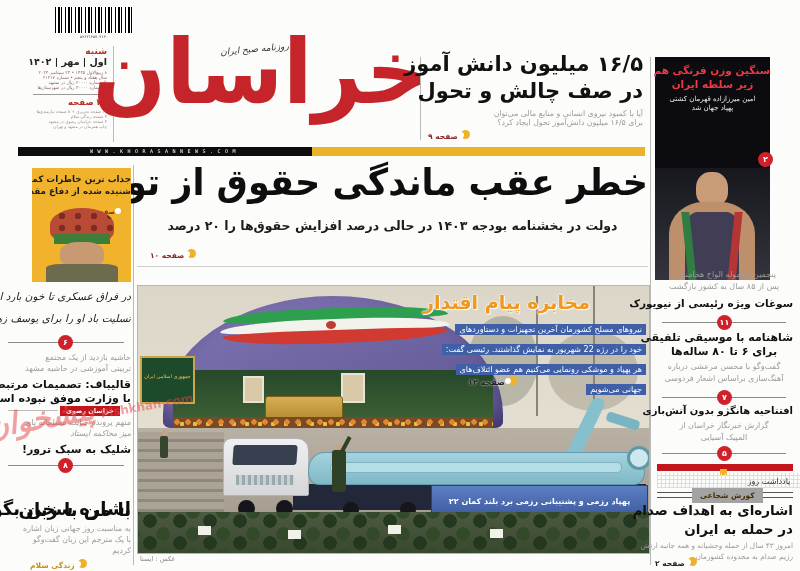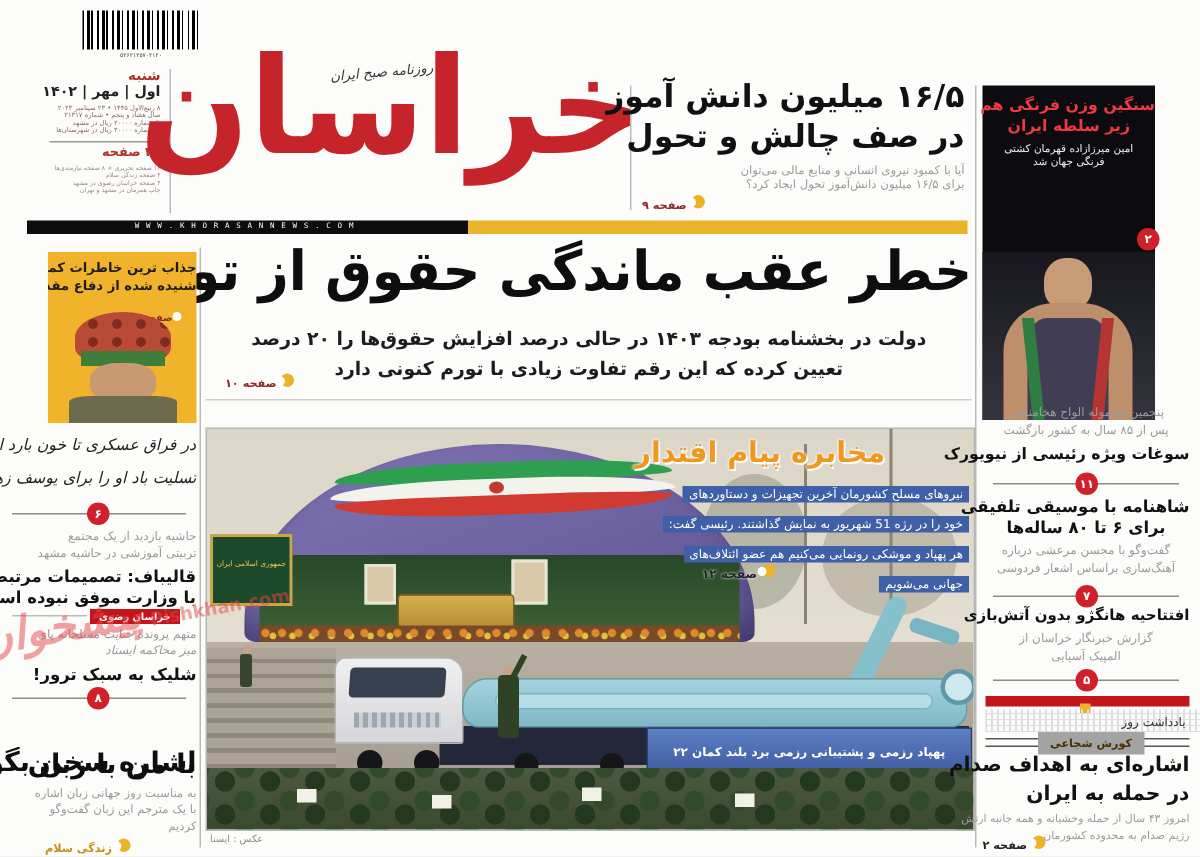--- a/index.html
+++ b/index.html
@@ -66,40 +66,39 @@
   </div>
 
   <div class="abs" style="left:18px;top:147px;width:294px;height:9px;background:#0d0d0d;color:#fff;
        font-size:5px;letter-spacing:4.5px;line-height:9px;text-align:center;font-family:'DejaVu Sans Mono',monospace;">WWW.KHORASANNEWS.COM</div>
   <div class="abs" style="left:312px;top:147px;width:333px;height:9px;background:#eab32a;"></div>
 
   <div class="abs" style="left:655px;top:57px;width:115px;height:223px;background:#0c0c10;">
     <div class="fa b nw" style="font-size:10.5px;color:#ef3a41;text-align:center;margin-top:7px;">سنگین وزن فرنگی هم</div>
     <div class="fa b nw" style="font-size:10.5px;color:#ef3a41;text-align:center;margin-top:2px;">زیر سلطه ایران</div>
     <div class="fa nw" style="font-size:7px;color:#eee;text-align:center;margin-top:5px;">امین میرزازاده قهرمان کشتی</div>
-    <div class="fa nw" style="font-size:7px;color:#eee;text-align:center;margin-top:1px;">فرنگی جهان شد</div>
+    <div class="fa nw" style="font-size:7px;color:#eee;text-align:center;margin-top:1px;">پهپاد جهان شد</div>
 
     <div class="abs" style="left:0;bottom:0;width:115px;height:112px;overflow:hidden;
          background:linear-gradient(#17171d,#34343e);">
       <div class="abs" style="left:41px;top:4px;width:32px;height:34px;border-radius:45% 45% 40% 40%;background:#c99c78;"></div>
       <div class="abs" style="left:14px;top:34px;width:86px;height:80px;border-radius:40% 40% 0 0;background:#bd8f6a;"></div>
       <div class="abs" style="left:30px;top:44px;width:54px;height:70px;border-radius:24% 24% 0 0;background:#413d55;"></div>
       <div class="abs" style="left:30px;top:44px;width:8px;height:70px;background:#2f7d43;transform:skewX(6deg);"></div>
       <div class="abs" style="left:76px;top:44px;width:8px;height:70px;background:#b53434;transform:skewX(-6deg);"></div>
     </div>
   </div>
   <div class="badge" style="left:758px;top:152px;">۲</div>
 
   <div class="vr" style="left:650px;top:57px;height:508px;"></div>
   <div class="vr" style="left:133px;top:165px;height:400px;"></div>
 
   <div class="abs fa b nw" style="left:137px;top:162px;width:511px;text-align:center;font-size:35px;color:#0e0e0e;
        transform:scaleY(1.05);">خطر عقب ماندگی حقوق از تورم</div>
   <div class="abs fa nw" style="left:137px;top:218px;width:511px;text-align:center;font-size:12.5px;font-weight:600;color:#1c1c1c;">دولت در بخشنامه بودجه ۱۴۰۳ در حالی درصد افزایش حقوق‌ها را ۲۰ درصد</div>
-  <div class="abs fa nw" style="left:137px;top:238px;width:511px;text-align:center;font-size:12.5px;font-weight:600;color:#1c1c1c;">تعیین کرده که این رقم تفاوت زیادی با تورم کنونی دارد</div>
   <div class="abs fa nw" style="left:150px;top:243px;">
     <span class="cres"></span><span class="pageref">صفحه ۱۰</span>
   </div>
   <div class="abs" style="left:137px;top:266px;width:511px;border-top:1px solid #cfcfcf;"></div>
 
   <div class="abs" style="left:137px;top:285px;width:511px;height:267px;overflow:hidden;border:1px solid #b5b5b5;
        background:linear-gradient(#dcd6c9,#ece6d8);">
 
     <div class="abs" style="left:330px;top:30px;width:70px;height:90px;border-radius:50%;background:#6b705c;opacity:.35;"></div>
     <div class="abs" style="left:410px;top:45px;width:90px;height:80px;border-radius:50%;background:#77725e;opacity:.3;"></div>
@@ -169,21 +168,21 @@
       <div class="abs" style="left:60px;top:14px;width:13px;height:9px;background:#f1f1ea;"></div>
       <div class="abs" style="left:150px;top:18px;width:13px;height:9px;background:#f1f1ea;"></div>
       <div class="abs" style="left:250px;top:13px;width:13px;height:9px;background:#f1f1ea;"></div>
       <div class="abs" style="left:352px;top:17px;width:13px;height:9px;background:#f1f1ea;"></div>
     </div>
 
     <div class="abs fa nw" style="left:285px;top:5px;width:220px;text-align:left;font-size:19px;font-weight:bold;color:#f0981e;
          text-shadow:0 0 2px #fff,0 0 2px #fff,1px 1px 0 #fff;">مخابره پیام اقتدار</div>
     <div class="abs fa" style="left:265px;top:31px;width:243px;text-align:right;">
       <span class="whiteline">نیروهای مسلح کشورمان آخرین تجهیزات و دستاوردهای</span><br>
-      <span class="whiteline">خود را در رژه 51 شهریور به نمایش گذاشتند. رئیسی گفت:</span><br>
+      <span class="whiteline">خود را در رژه 22 شهریور به نمایش گذاشتند. رئیسی گفت:</span><br>
       <span class="whiteline">هر پهپاد و موشکی رونمایی می‌کنیم هم عضو ائتلاف‌های</span><br>
       <span class="whiteline">جهانی می‌شویم</span>
     </div>
     <div class="abs fa nw" style="left:330px;top:84px;">
       <span class="cres"></span><span style="font-size:8px;font-weight:bold;color:#222;text-shadow:0 0 2px #fff;">صفحه ۱۲</span>
     </div>
   </div>
   <div class="abs fa nw" style="left:140px;top:555px;font-size:6.5px;color:#888;">عکس : ایسنا</div>
 
   <div class="abs fa gray nw" style="left:655px;top:270px;width:138px;text-align:center;font-size:8px;">پنجمین محموله الواح هخامنشی</div>

